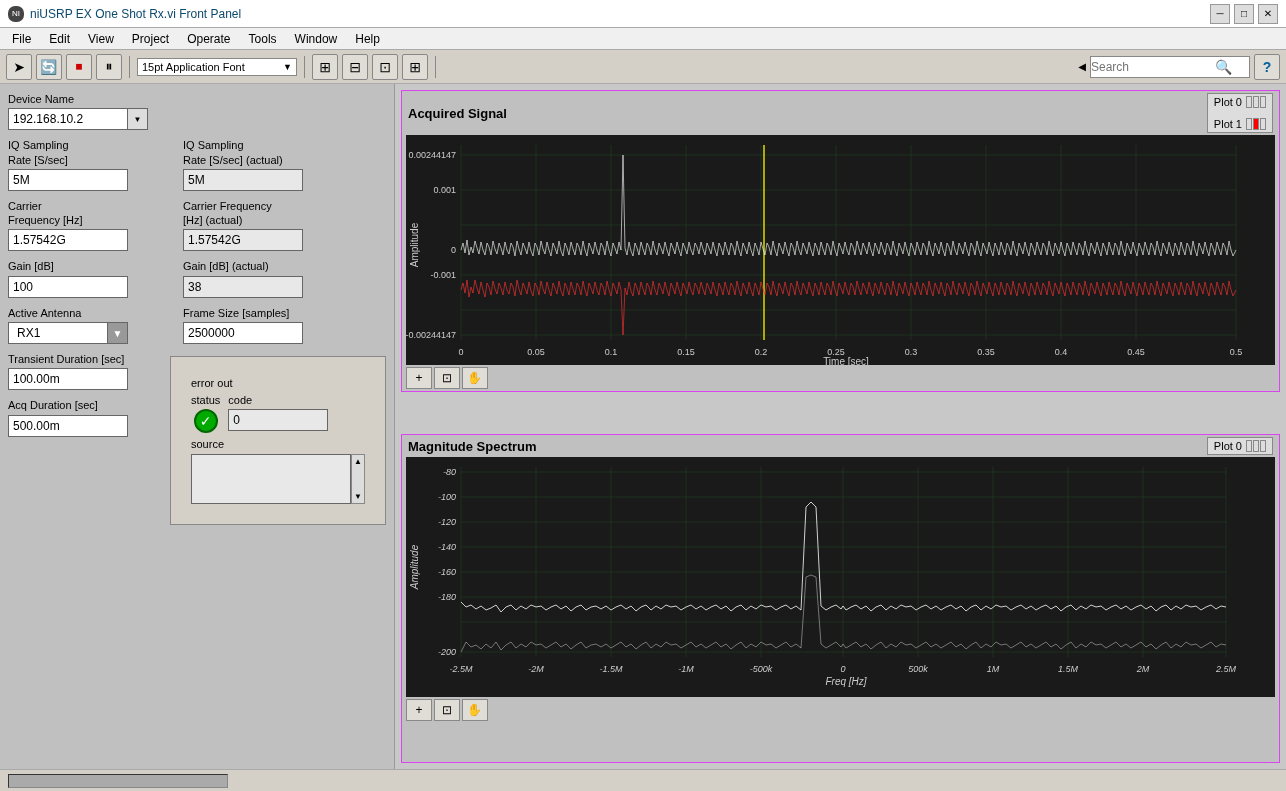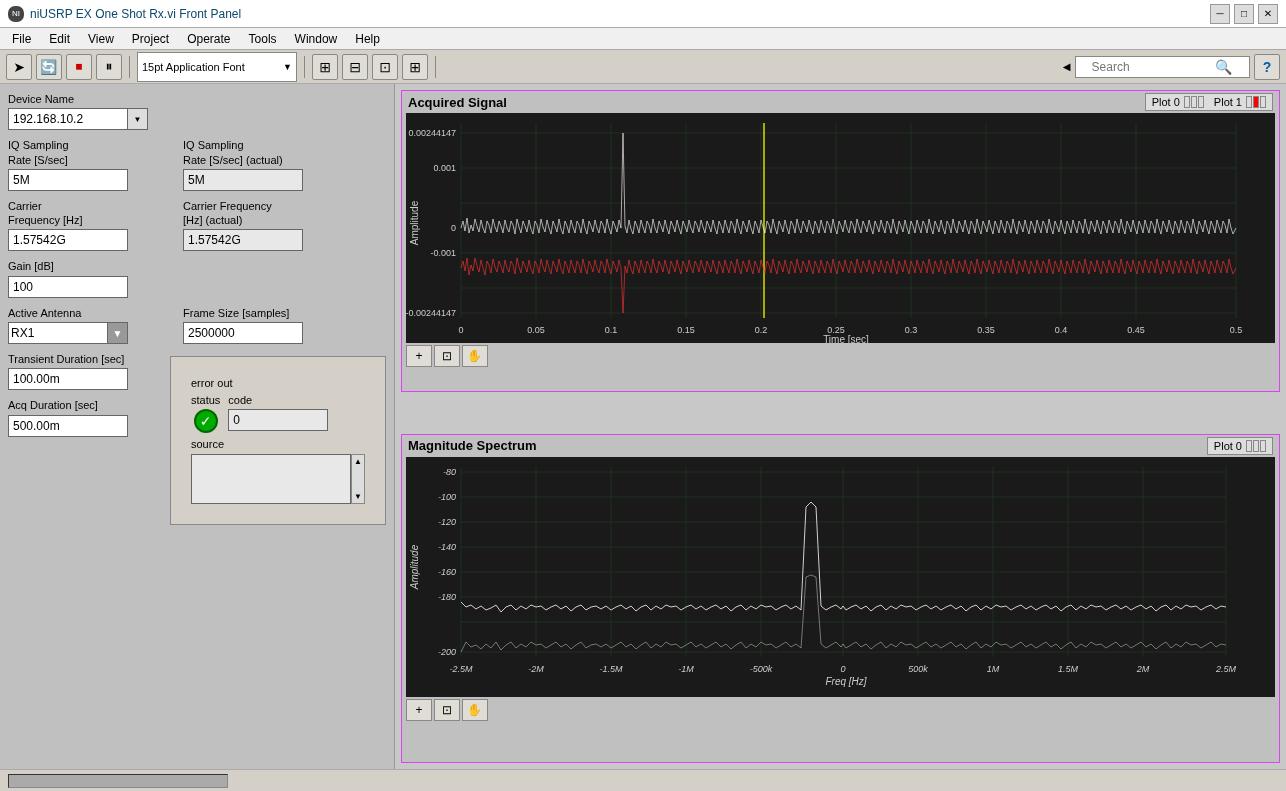--- a/index.html
+++ b/index.html
@@ -87,35 +87,35 @@
     .toolbar-separator {
       width: 1px; height: 22px;
       background: #888;
       margin: 0 3px;
     }
     .toolbar-dropdown {
       display: flex;
       align-items: center;
       background: white;
       border: 1px solid #888;
-      height: 30px;
+      height: 18px;
       padding: 0 4px;
       font-size: 12px;
       min-width: 160px;
     }
 
     
     .search-area {
       display: flex;
       align-items: center;
       background: white;
       border: 1px solid #888;
       height: 22px;
       margin-left: auto;
-      padding: 0 16px;
+      padding: 0 0;
       gap: 4px;
       min-width: 160px;
     }
     .search-input {
       border: none;
       outline: none;
       font-size: 12px;
       width: 120px;
     }
 
@@ -167,21 +167,21 @@
       cursor: pointer;
     }
     .antenna-select {
       display: flex;
       align-items: center;
     }
     .antenna-input {
       background: white;
       border: 1px solid #666;
       height: 22px;
-      padding: 2px 2px;
+      padding: 2px 8px;
       font-size: 12px;
       width: 100px;
     }
     .antenna-arrow {
       width: 20px; height: 22px;
       background: #999;
       border: 1px solid #666;
       border-left: none;
       display: flex; align-items: center; justify-content: center;
       font-size: 10px;
@@ -302,20 +302,21 @@
       gap: 4px;
       font-size: 11px;
     }
     .plot-legend-box {
       border: 1px solid #888;
       background: #ddd;
       padding: 2px 6px;
       display: flex;
       gap: 10px;
       align-items: center;
+      flex-direction: column;
     }
 
     
     .chart-toolbar {
       display: flex;
       gap: 2px;
       padding: 2px 4px;
       align-items: center;
     }
     .chart-tool-btn {
@@ -436,20 +437,26 @@
       </div>
     </div>
 
     <div class="two-col">
       <div class="col-left">
         <div class="field-group">
           <div class="field-label">Gain [dB]</div>
           <input class="field-input" type="text" value="100" style="">
         </div>
       </div>
+      <div class="col-right">
+        <div class="field-group">
+          <div class="field-label">Gain [dB] (actual)</div>
+          <input class="field-input" type="text" value="38" style="background: rgb(232, 232, 232);">
+        </div>
+      </div>
     </div>
 
     <div class="two-col">
       <div class="col-left">
         <div class="field-group">
           <div class="field-label">Active Antenna</div>
           <div class="antenna-select">
             <input class="antenna-input" type="text" value="RX1" style="">
             <div class="antenna-arrow">▼</div>
           </div>

